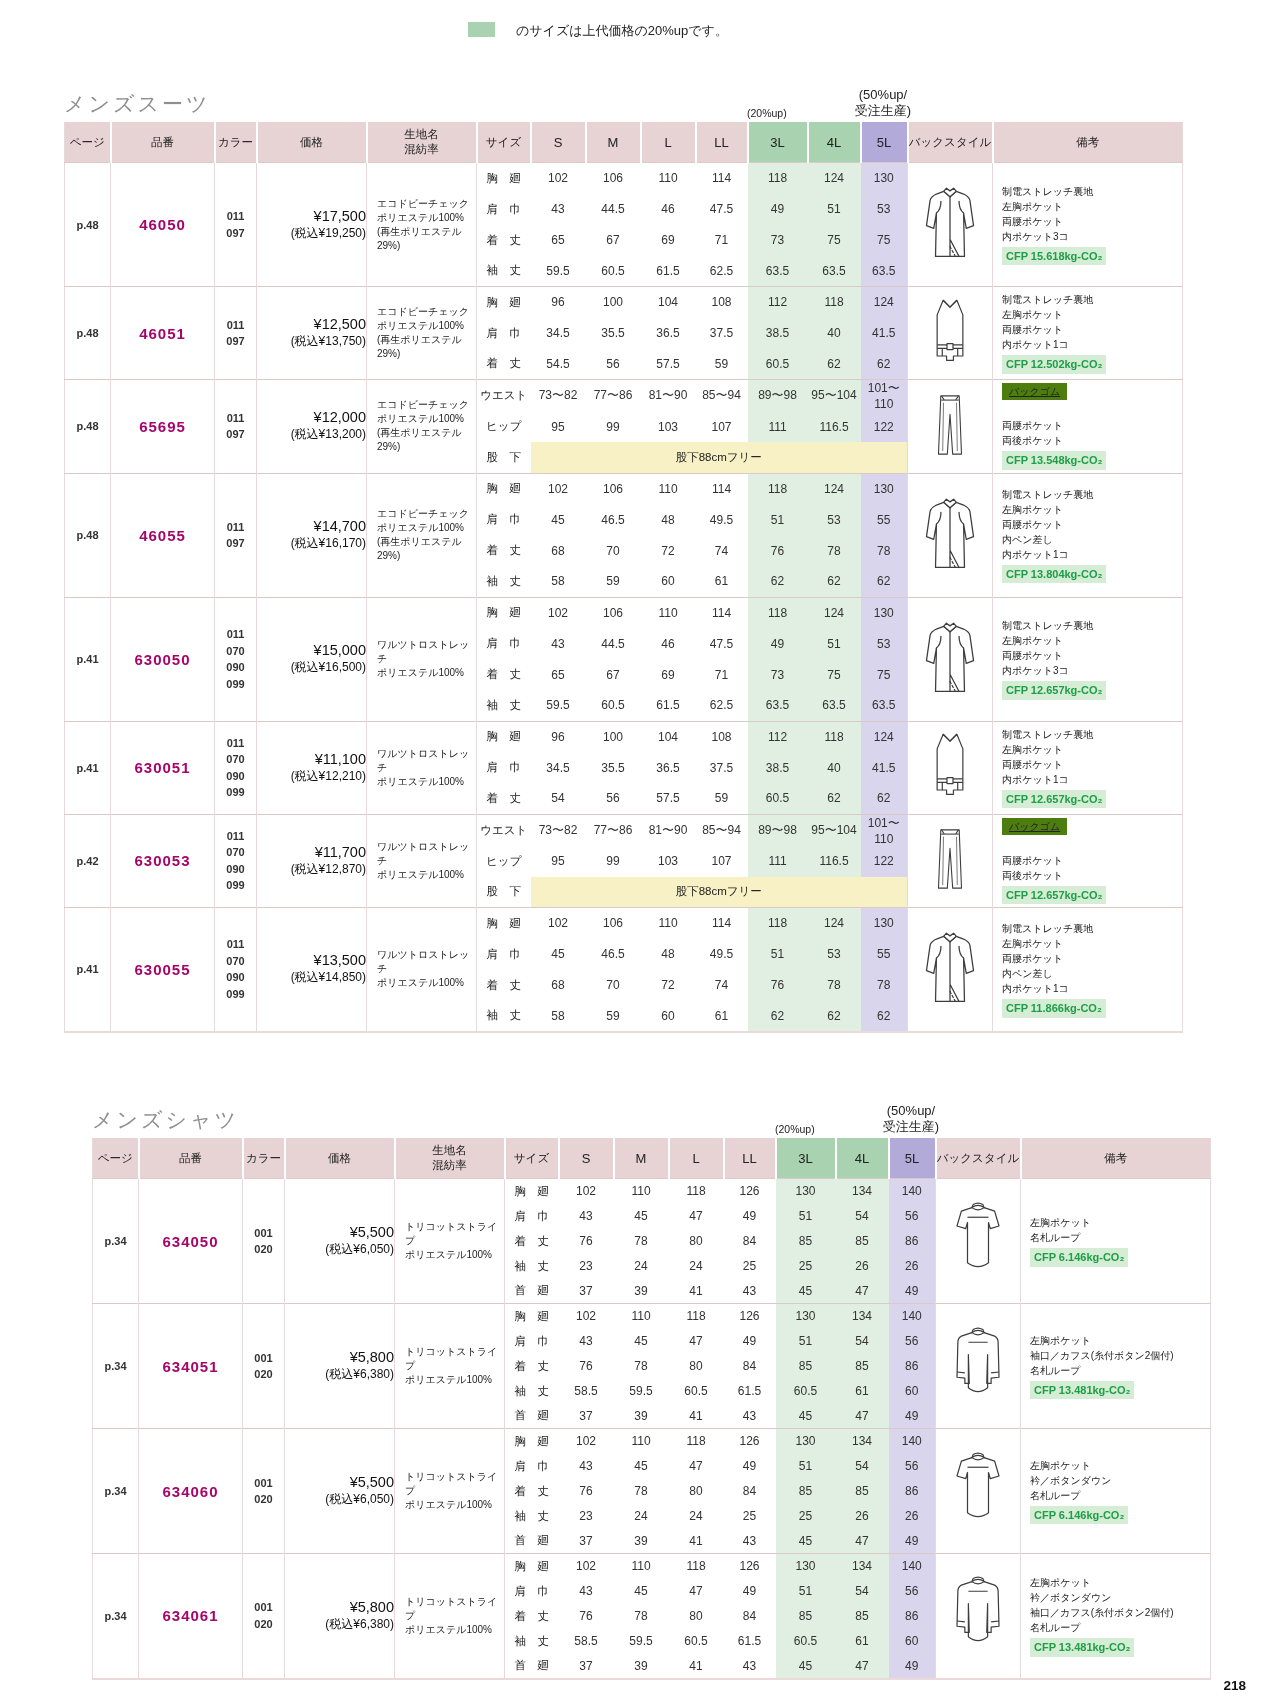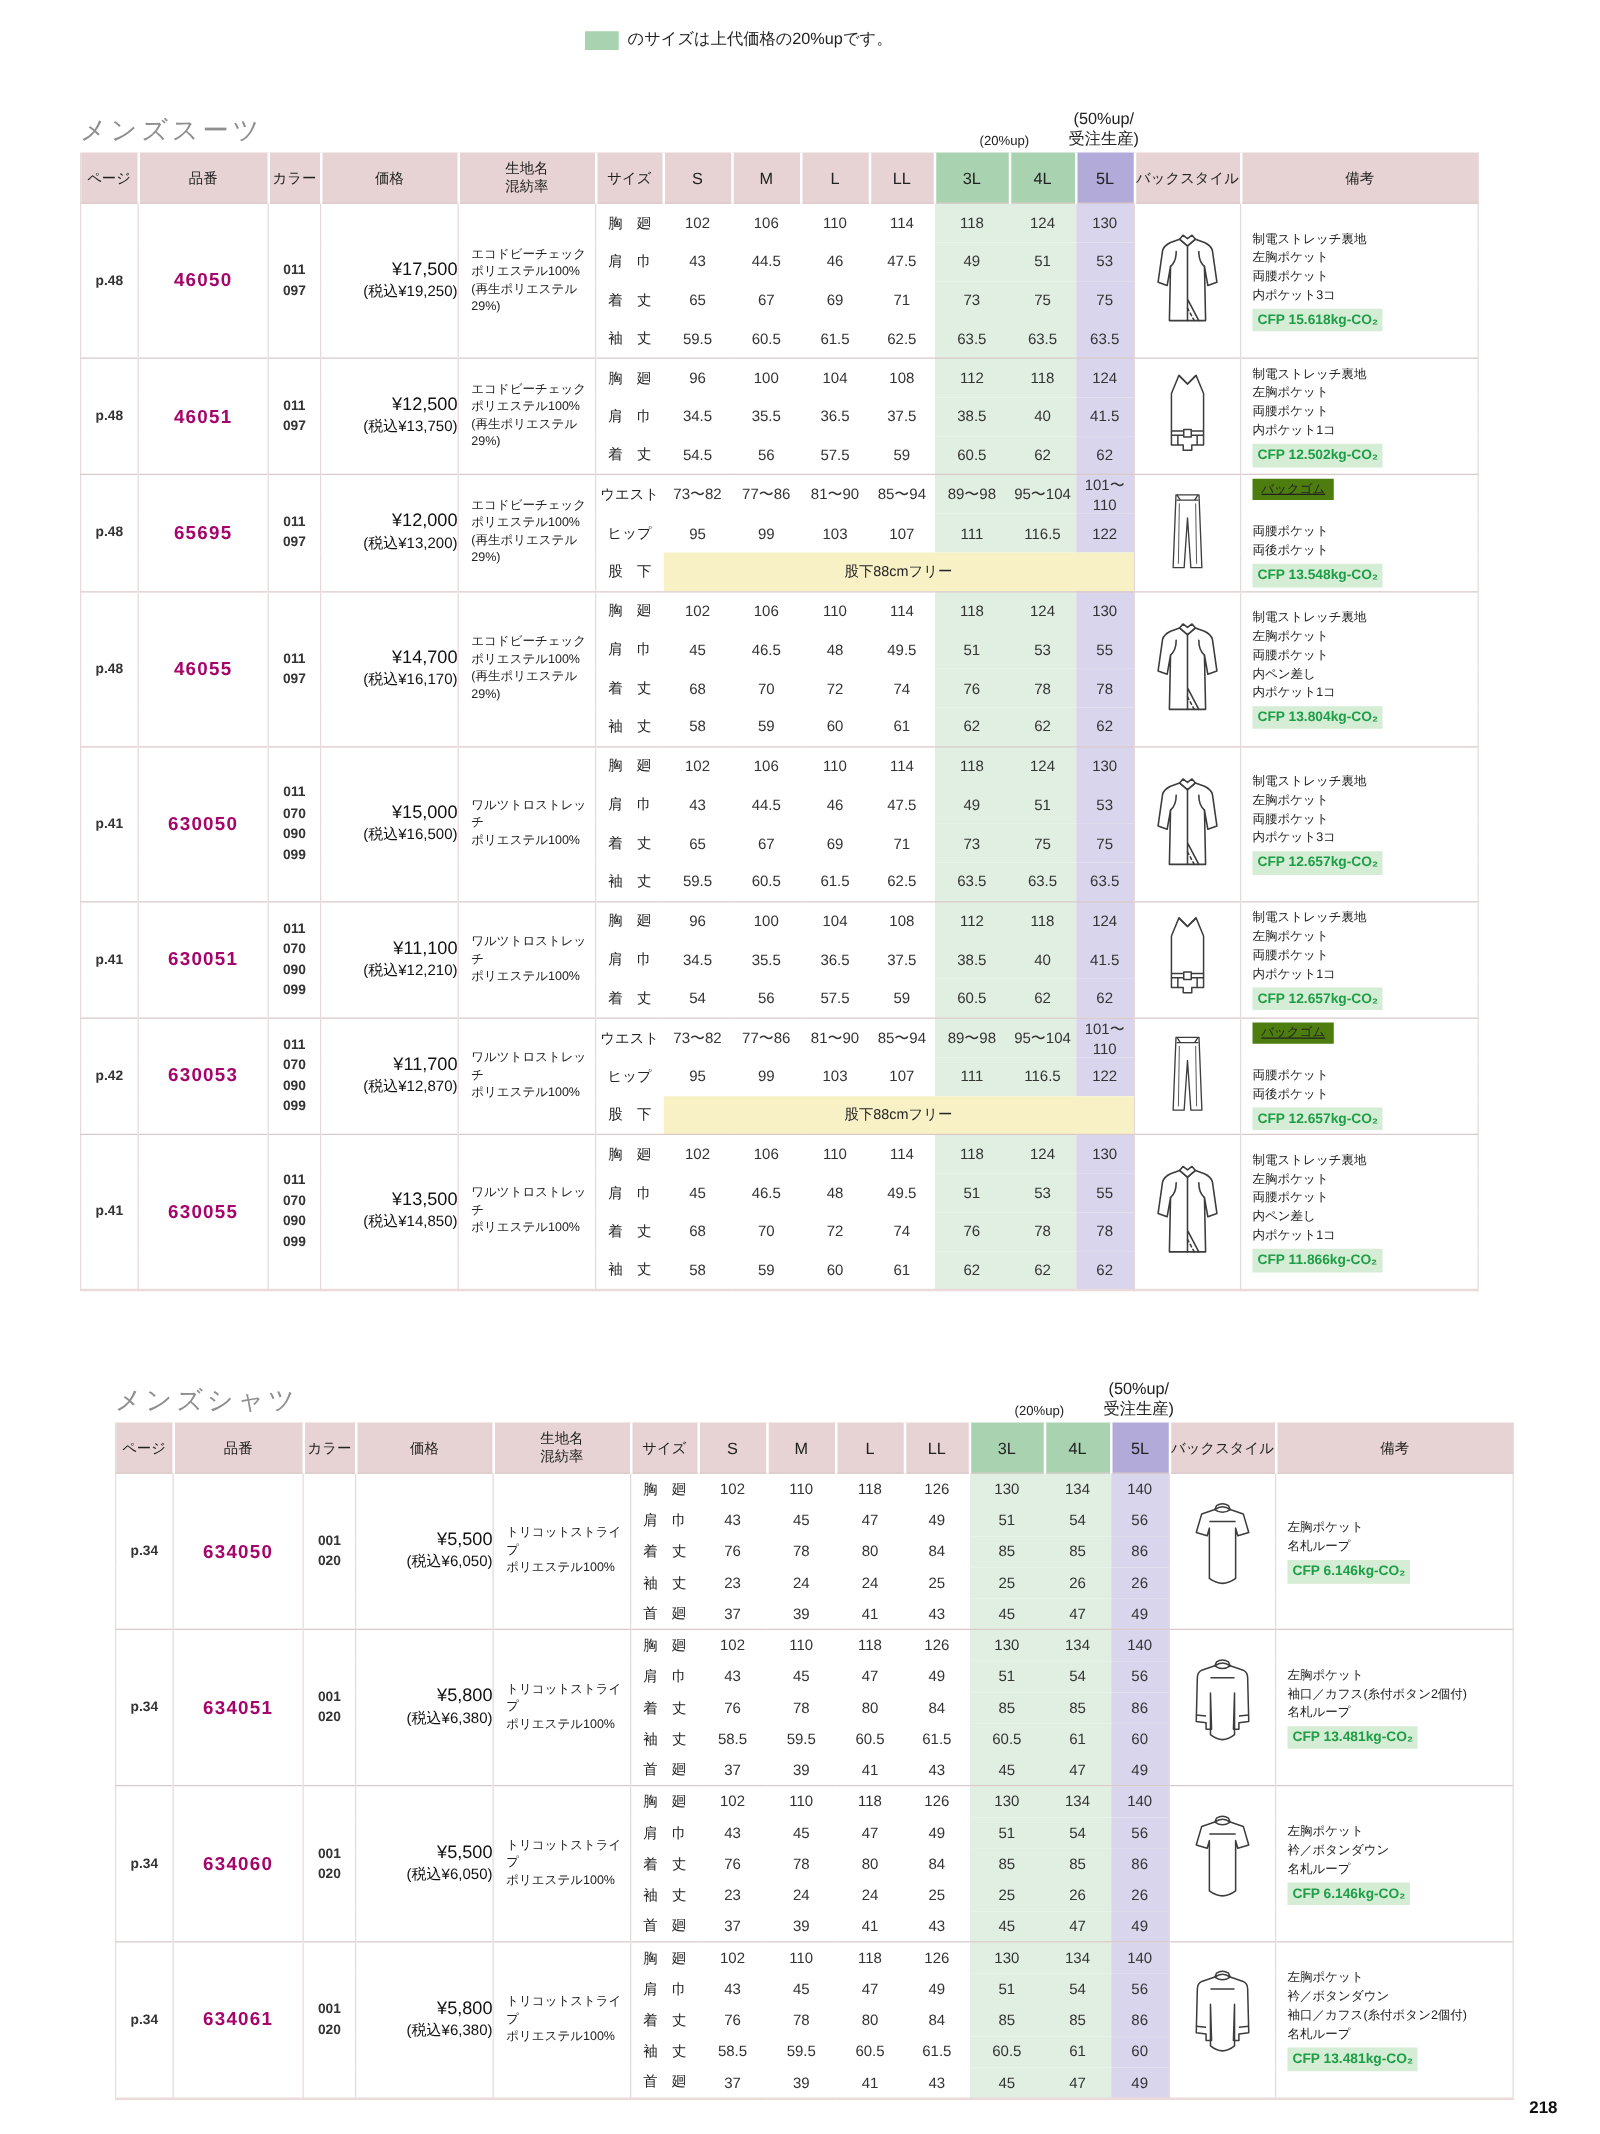--- a/index.html
+++ b/index.html
@@ -1,28 +1,28 @@
 <!DOCTYPE html>
 <html><head>
 <meta charset="utf-8">
 <style>
   html,body{margin:0;padding:0;background:#fff;}
   body{width:1280px;height:1707px;font-family:"Liberation Sans","DejaVu Sans",sans-serif;color:#222;position:relative;overflow:hidden;}
   .legend{position:absolute;top:22px;left:468px;display:flex;gap:30px;font-size:13px;align-items:flex-start;}
-  .leg-row{display:flex;align-items:flex-end;}
+  .leg-row{display:flex;align-items:flex-start;gap:14px;}
   .swatch{display:inline-block;width:27px;height:15px;margin-right:7px;flex:0 0 auto;}
   .swatch.g{background:#a9d3b0;}
   .swatch.p{background:#b3addb;}
   .leg2{margin-top:4px;padding-left:34px;font-size:13px;}
   section{position:absolute;left:64px;width:1118px;}
   section[data-table="0"]{top:78px;}
   section[data-table="1"]{top:1094px;padding-left:28px;}
   .sec-head{position:relative;height:44px;}
   .sec-title{position:absolute;left:0;bottom:4px;font-size:21px;color:#8f8f8f;letter-spacing:3px;}
-  .up20{position:absolute;left:683px;width:113px;bottom:3px;text-align:center;font-size:10.5px;color:#222;}
+  .up20{position:absolute;left:683px;width:113px;bottom:3px;font-size:10.5px;color:#222;}
   .up50{position:absolute;left:769px;width:100px;bottom:3px;text-align:center;font-size:13px;line-height:1.25;color:#222;}
   table{border-collapse:collapse;table-layout:fixed;width:1118px;font-size:12px;border-left:1px solid #e8dada;border-right:1px solid #e8dada;border-bottom:2px solid #ecd9d9;}
   thead th{background:#e7d3d3;font-weight:normal;font-size:11.5px;padding:5px 0;border-left:2px solid #fff;color:#222;}
   thead th:first-child{border-left:none;}
   thead th.szh{font-size:13px;}
   thead th.g{background:#a9d3b0;}
   thead th.p{background:#b2abd9;}
   tbody td{text-align:center;vertical-align:middle;padding:0;color:#333;}
   table.suits tbody tr{height:31px;}
   table.shirts tbody tr{height:25px;}

